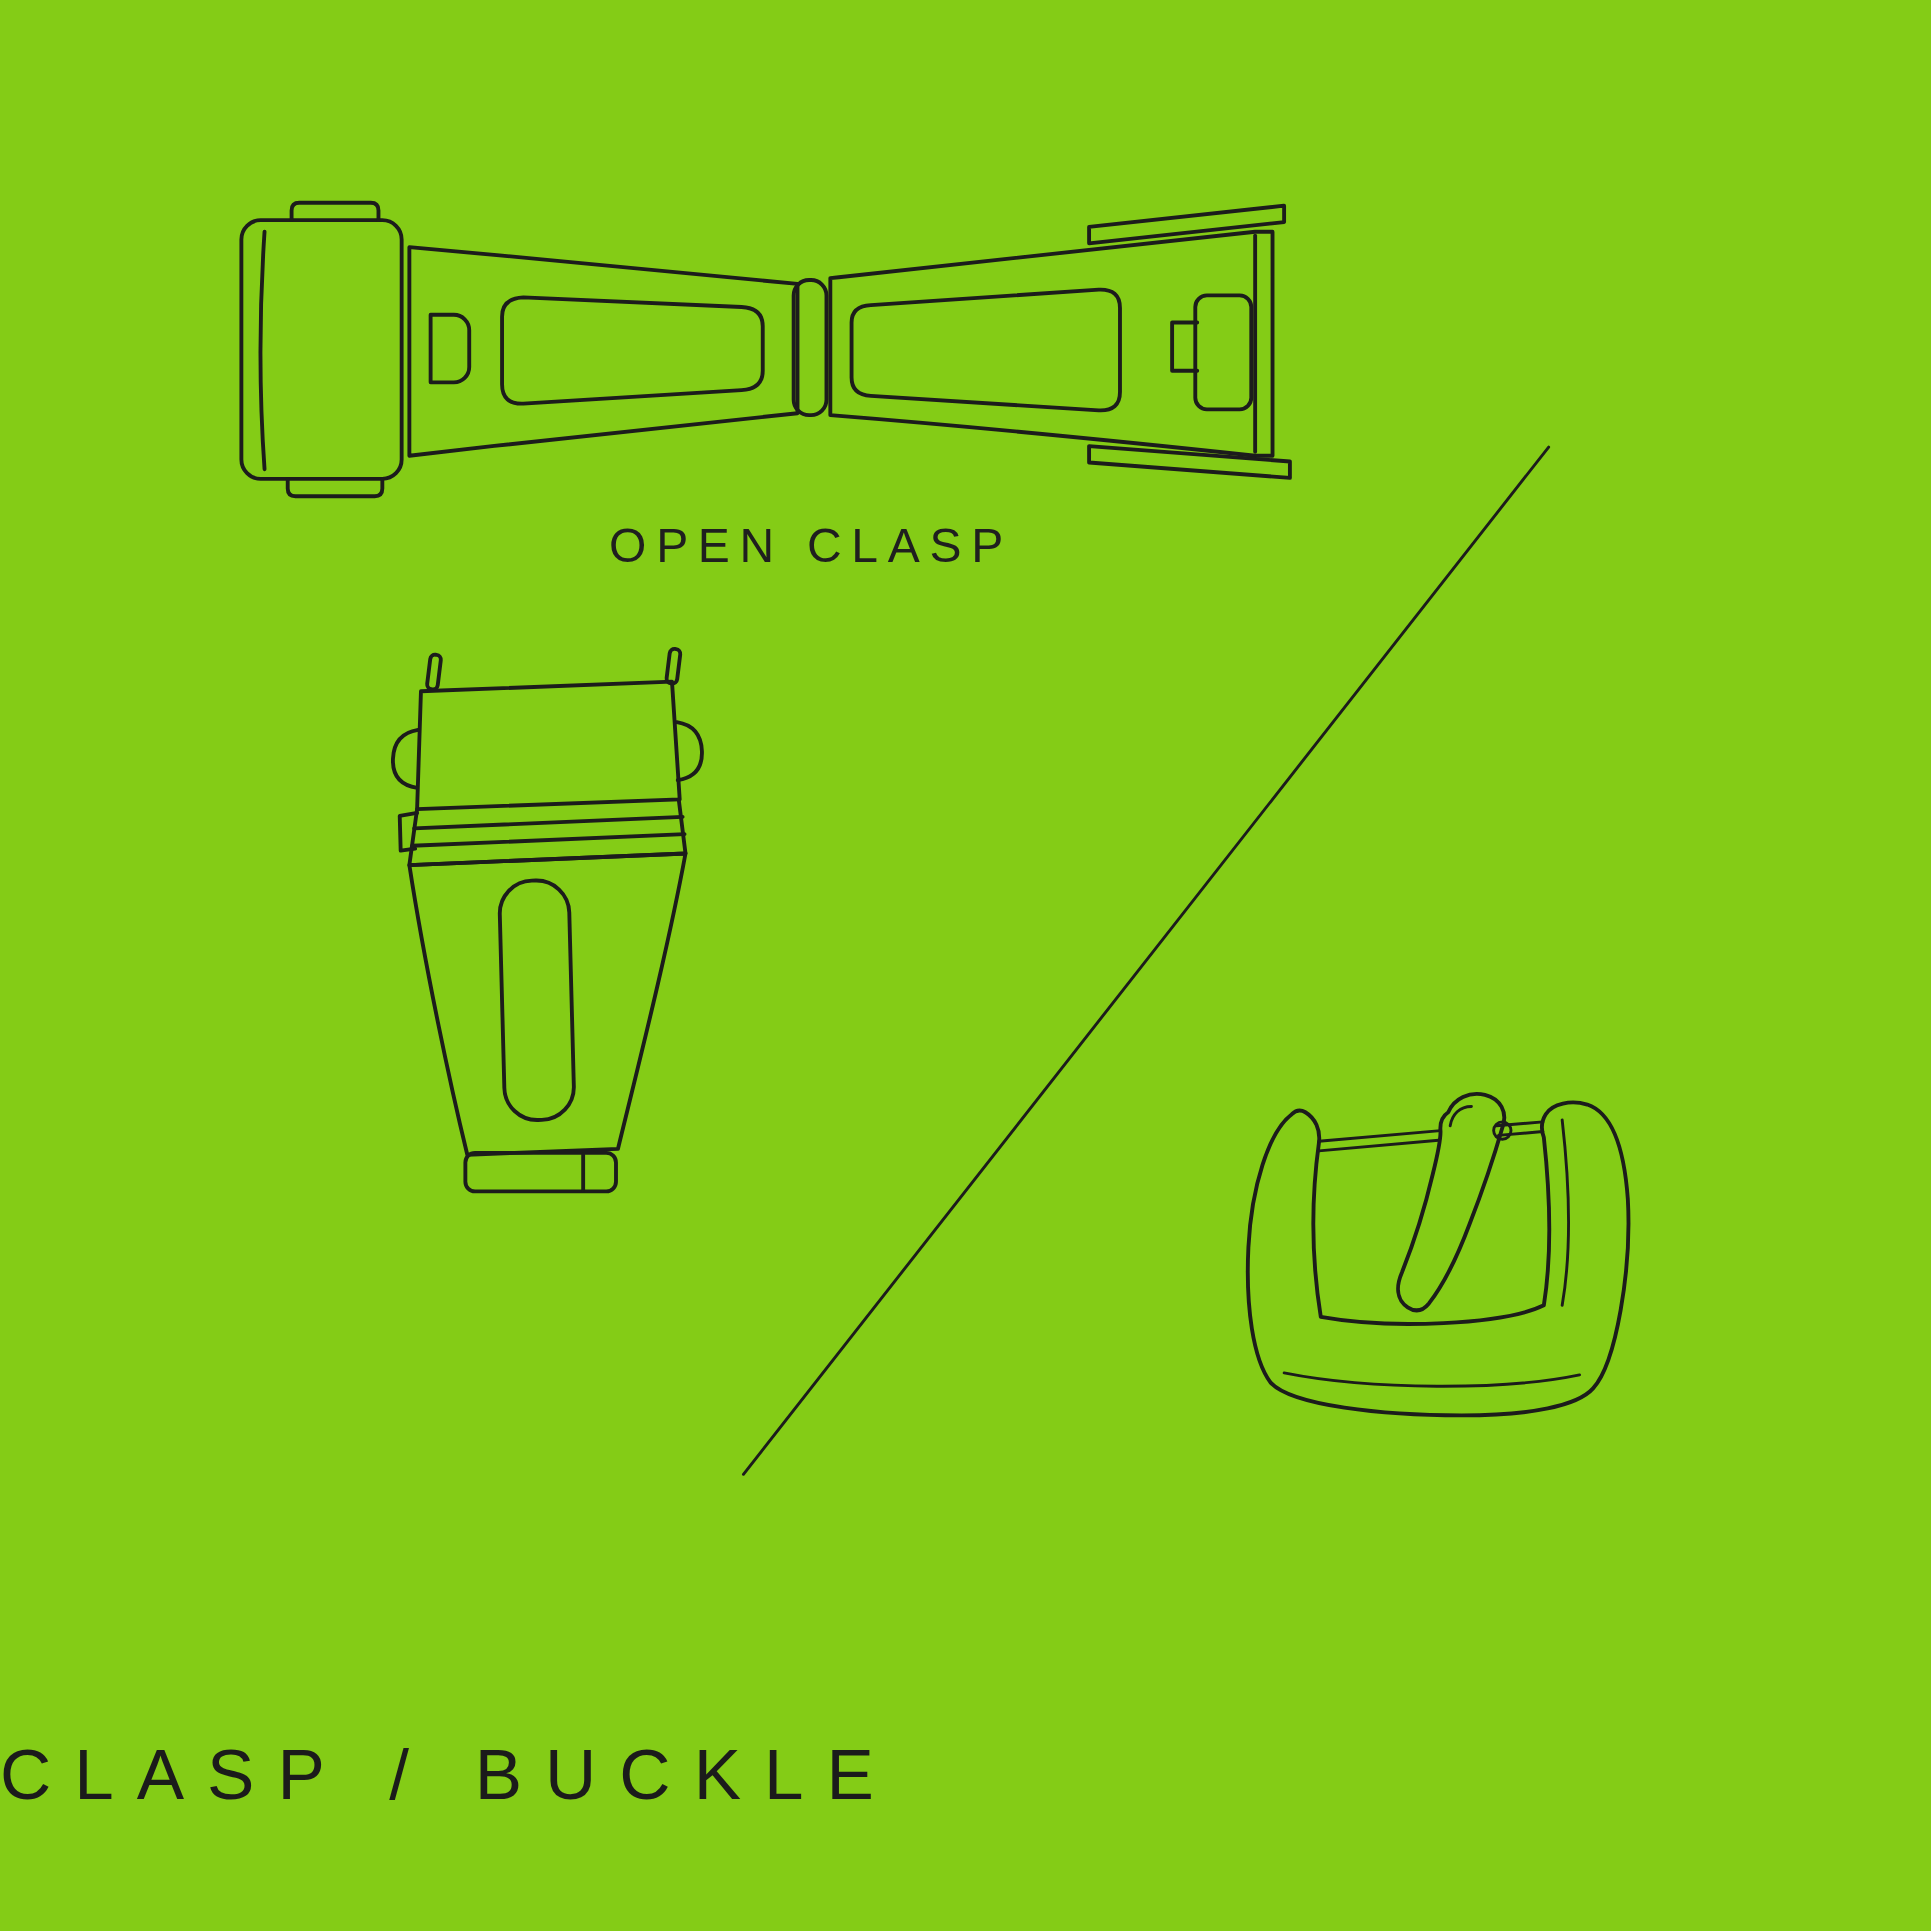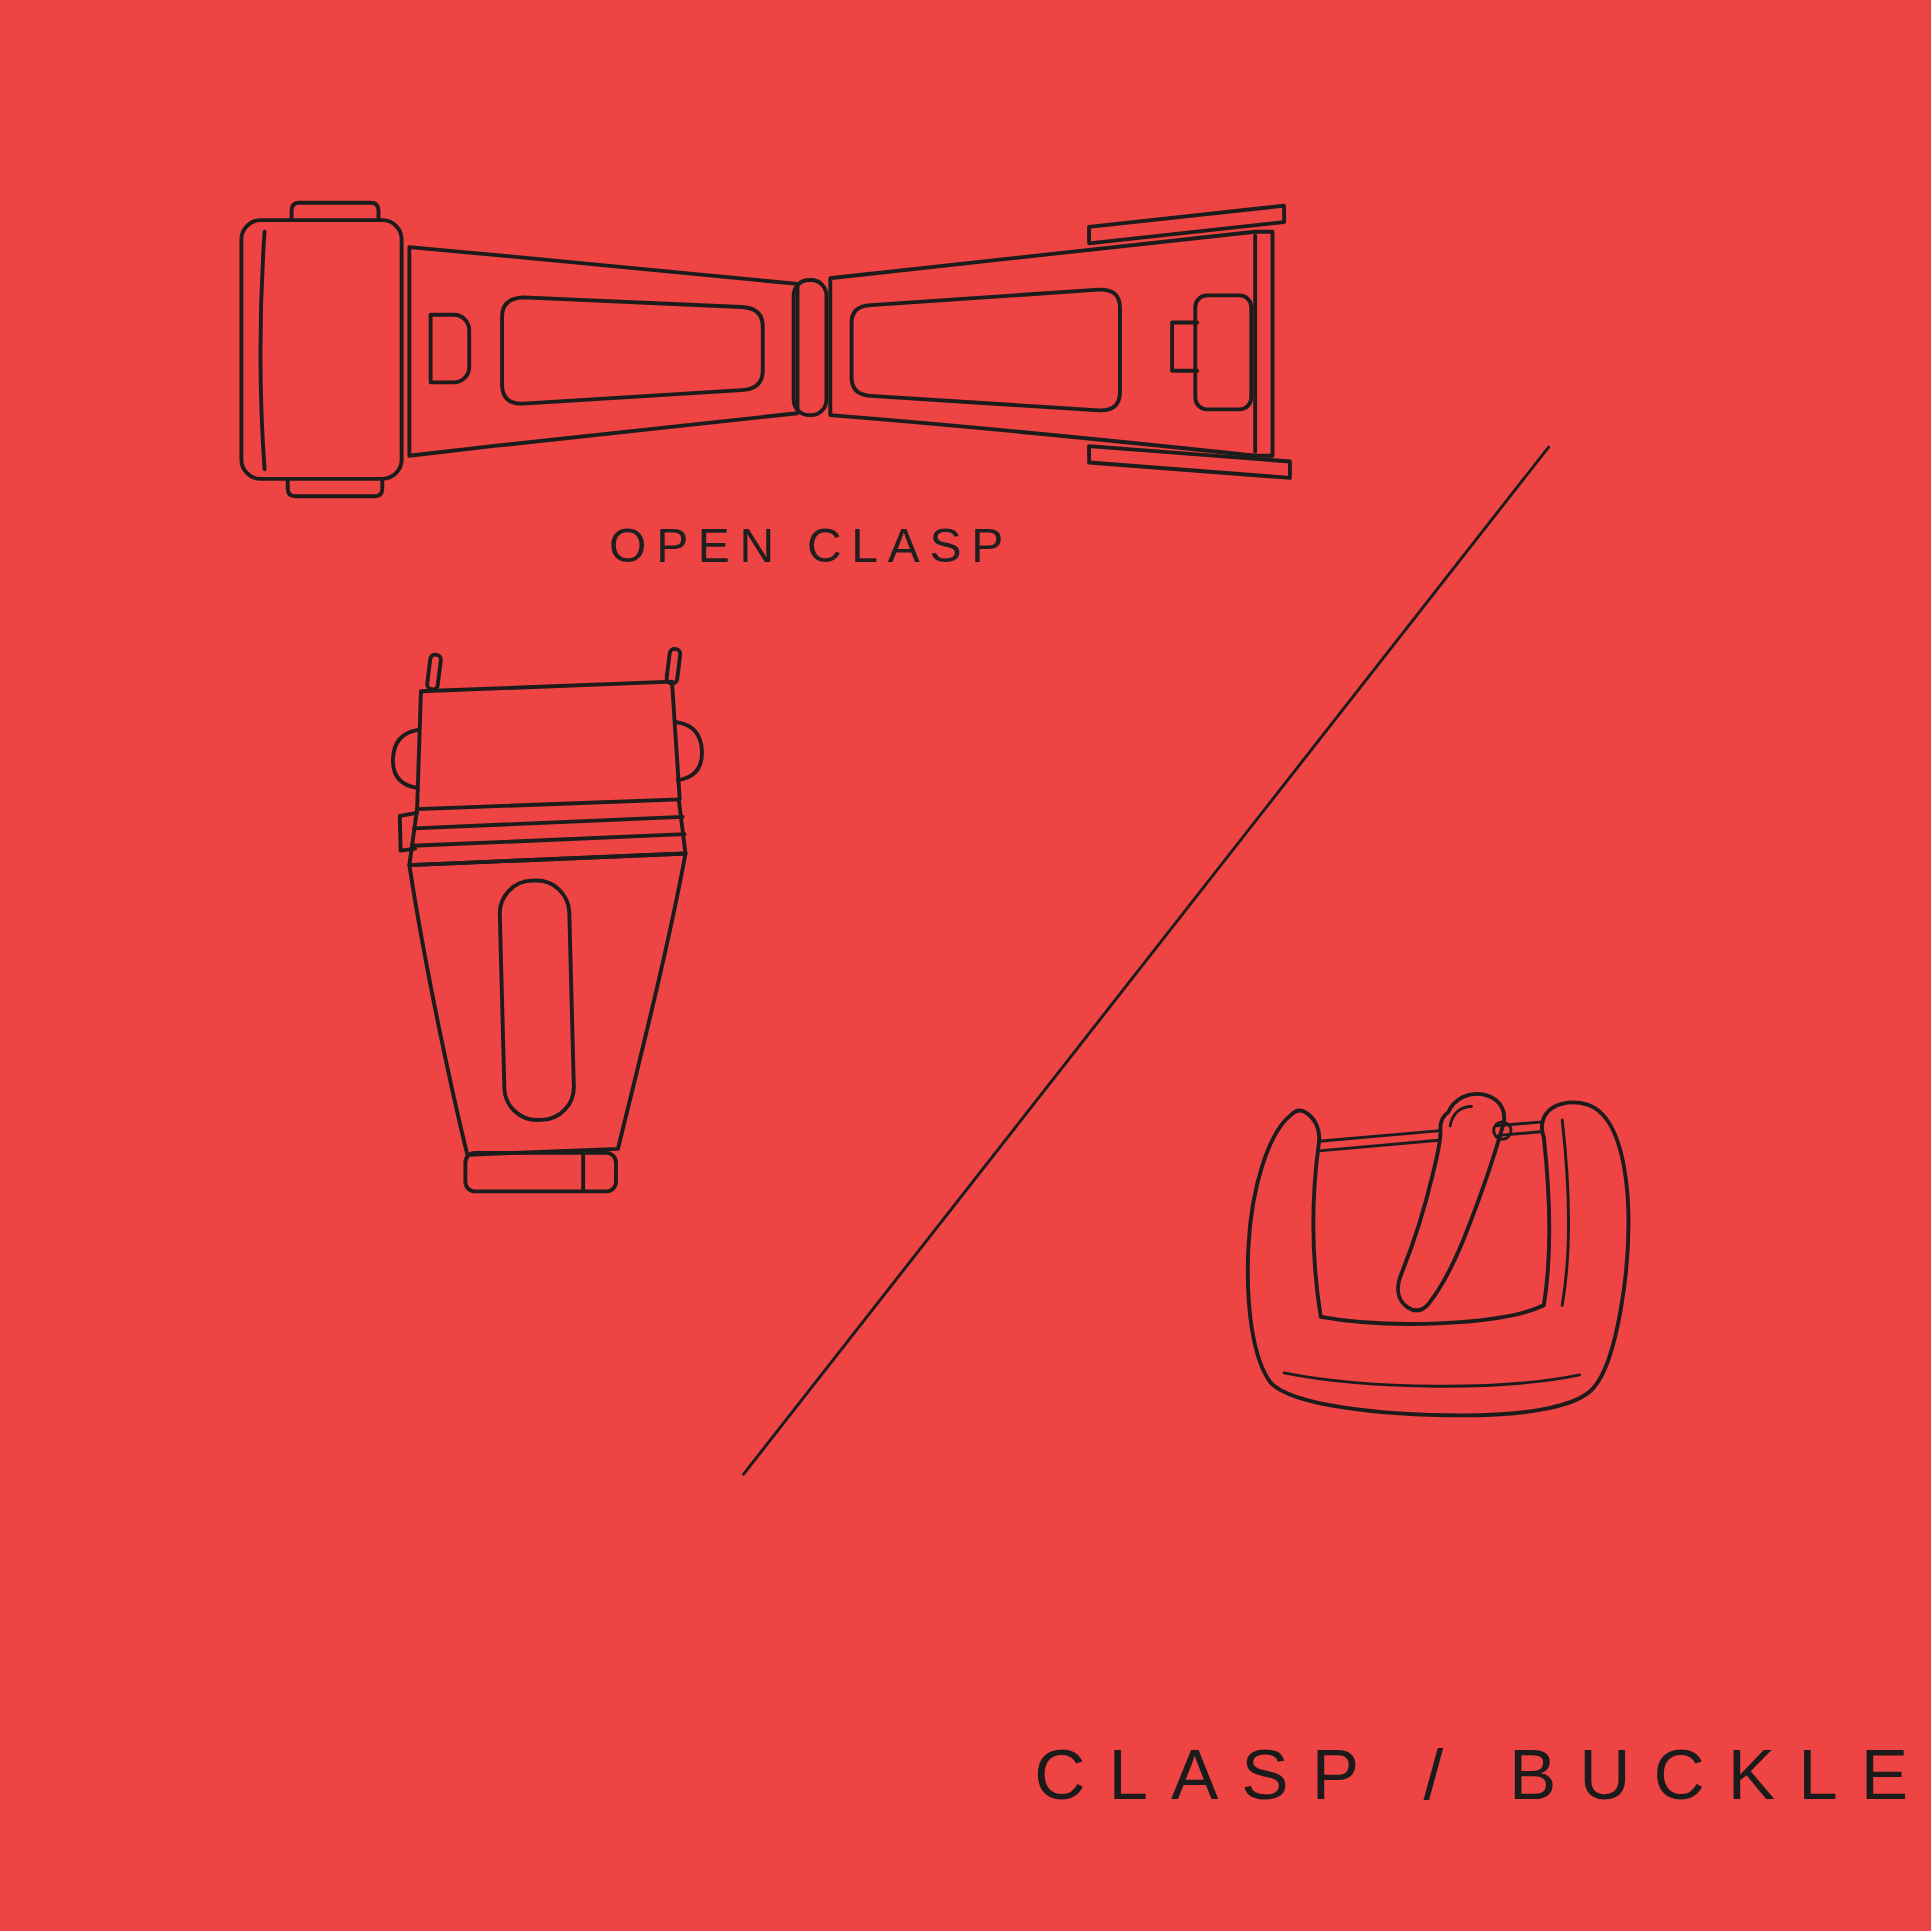--- a/index.html
+++ b/index.html
@@ -1,19 +1,19 @@
 <!DOCTYPE html>
 <html><head>
 <meta charset="utf-8">
 <style>
   html,body { margin:0; padding:0; background:#ffffff; }
   .canvas {
     position:relative;
     width:1931px; height:1931px;
-    background:#ef4444;
+    background:#84cc16;
     overflow:hidden;
     font-family:"Liberation Sans", sans-serif;
   }
   .art { position:absolute; inset:0; }
   .label {
     position:absolute;
     color:#1f1f1f;
     font-weight:400;
     font-size:48px;
     letter-spacing:9.7px;
@@ -21,21 +21,21 @@
     white-space:nowrap;
   }
   .title {
     position:absolute;
     left:0; right:0;
     top:1734px;
     color:#1b1b1b;
     font-weight:400;
     font-size:71px;
     letter-spacing:23px;
-    text-align:right;
+    text-align:left;
     white-space:nowrap;
   }
   .lbl-open   { left:425px; width:772px; top:518px; }
   .lbl-closed { left:246px; width:579px; top:1244px; }
 </style>
 </head>
 <body>
 
 <div class="canvas">
 

